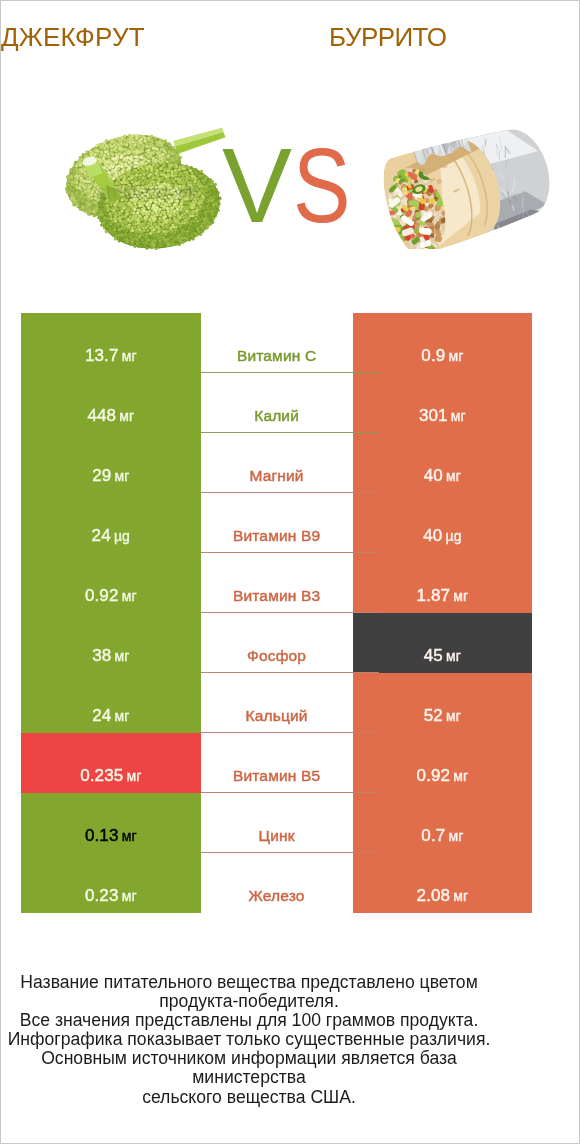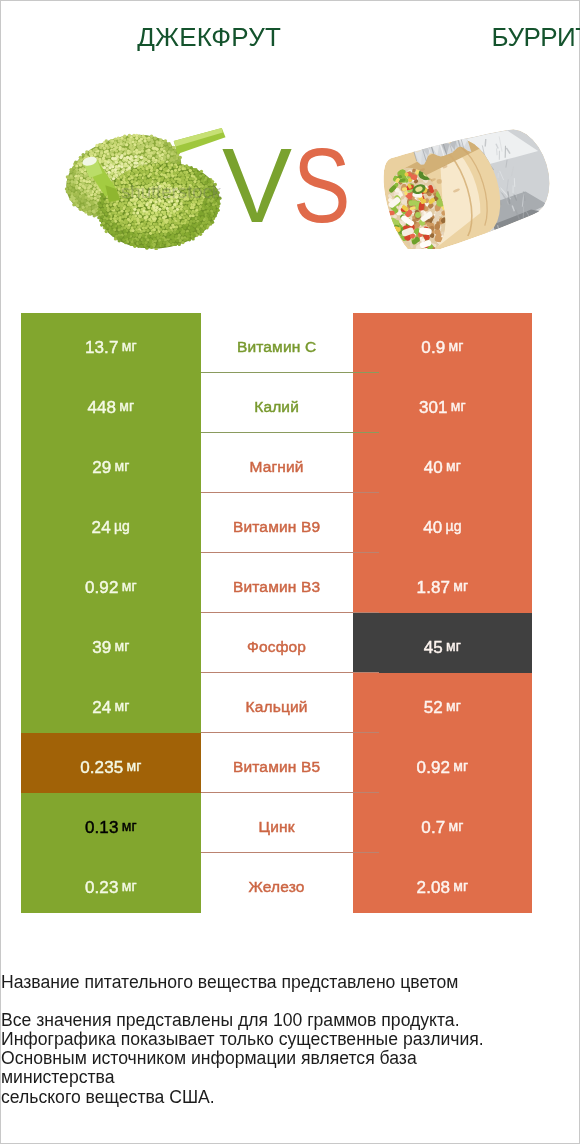--- a/index.html
+++ b/index.html
@@ -2,44 +2,44 @@
 <html><head>
 <meta charset="utf-8">
 <title>nutrition comparison</title>
 <style>
   html,body{margin:0;padding:0;}
   body{width:580px;height:1144px;background:#fff;overflow:hidden;
        font-family:"Liberation Sans",sans-serif;-webkit-font-smoothing:antialiased;}
   .page{position:relative;box-sizing:border-box;width:580px;height:1144px;
         border:1px solid #c8c8c8;background:#fff;}
   .hero{position:absolute;left:0;top:0;width:578px;height:300px;}
-  .title{position:absolute;top:21px;font-size:26px;font-weight:400;color:#14532d;text-align:right;
-         letter-spacing:0.2px;white-space:nowrap;margin-left:28px;}
+  .title{position:absolute;top:21px;font-size:26px;font-weight:400;color:#a16207;text-align:left;
+         letter-spacing:0.2px;white-space:nowrap;}
   .t-left{left:0;width:252px;}
   .t-right{left:328px;width:252px;letter-spacing:-0.55px;}
   .vs{position:absolute;left:221px;top:132px;font-size:105px;line-height:1;font-weight:400;letter-spacing:-2px;}
   .vs span{display:inline-block;}
   .vs span:last-child{transform:scaleX(0.82);transform-origin:left center;margin-left:3px;}
   .photo{position:absolute;}
   .photo-left{left:59px;top:127px;width:172px;height:122px;}
   .photo-right{left:354.6px;top:108.4px;width:194px;height:139.6px;}
-  .wm{position:absolute;left:96px;top:180px;width:124px;text-align:right;
+  .wm{position:absolute;left:96px;top:180px;width:124px;text-align:left;
       font-size:19px;font-weight:400;color:rgba(110,110,105,0.30);letter-spacing:-0.2px;
       pointer-events:none;}
   .table{position:absolute;left:20px;top:312px;width:538px;}
   .row{display:flex;height:60px;position:relative;}
-  .cell{display:flex;align-items:flex-start;justify-content:center;box-sizing:border-box;padding-top:25px;}
+  .cell{display:flex;align-items:center;justify-content:center;box-sizing:border-box;padding-top:25px;}
   .c-left{width:179.6px;}
   .c-mid{width:152px;background:#fff;}
   .c-right{width:179.6px;}
   .val{font-size:17px;font-weight:400;letter-spacing:0.1px;-webkit-text-stroke:0.45px currentColor;}
   .unit{font-size:14px;font-weight:400;margin-left:3.2px;letter-spacing:0.1px;-webkit-text-stroke:0.4px currentColor;}
   .nm{font-size:15.5px;font-weight:400;letter-spacing:0.15px;-webkit-text-stroke:0.45px currentColor;}
   .sep{position:absolute;left:179.6px;width:178.8px;height:1px;bottom:0;}
-  .footer{position:absolute;left:0;top:972px;width:496px;text-align:left;
+  .footer{position:absolute;left:0;top:972px;width:496px;text-align:center;
           font-size:17.6px;line-height:19.1px;color:#1c1c1c;}
 </style>
 </head>
 <body>
 
 <div class="page">
 
   <div class="hero">
     <div class="title t-left">ДЖЕКФРУТ</div>
     <div class="title t-right">БУРРИТО</div>
@@ -2312,21 +2312,21 @@
           <span class="nm" style="color:#cc6644">Витамин B3</span>
         </div>
         <div class="cell c-right" style="background:#e06e4a;color:#fdf4ef">
           <span class="val">1.87</span>
           <span class="unit">мг</span>
         </div>
         <div class="sep" style="background:#bb8370"></div>
       </div>
       <div class="row">
         <div class="cell c-left" style="background:#82a62e;color:#f4f9e4">
-          <span class="val">39</span>
+          <span class="val">38</span>
           <span class="unit">мг</span>
         </div>
         <div class="cell c-mid">
           <span class="nm" style="color:#cc6644">Фосфор</span>
         </div>
         <div class="cell c-right" style="background:#404040;color:#fdf4ef">
           <span class="val">45</span>
           <span class="unit">мг</span>
         </div>
         <div class="sep" style="background:#bb8370"></div>
@@ -2339,21 +2339,21 @@
         <div class="cell c-mid">
           <span class="nm" style="color:#cc6644">Кальций</span>
         </div>
         <div class="cell c-right" style="background:#e06e4a;color:#fdf4ef">
           <span class="val">52</span>
           <span class="unit">мг</span>
         </div>
         <div class="sep" style="background:#bb8370"></div>
       </div>
       <div class="row">
-        <div class="cell c-left" style="background:#a16207;color:#f4f9e4">
+        <div class="cell c-left" style="background:#ef4444;color:#f4f9e4">
           <span class="val">0.235</span>
           <span class="unit">мг</span>
         </div>
         <div class="cell c-mid">
           <span class="nm" style="color:#cc6644">Витамин B5</span>
         </div>
         <div class="cell c-right" style="background:#e06e4a;color:#fdf4ef">
           <span class="val">0.92</span>
           <span class="unit">мг</span>
         </div>
@@ -2381,14 +2381,14 @@
         <div class="cell c-mid">
           <span class="nm" style="color:#cc6644">Железо</span>
         </div>
         <div class="cell c-right" style="background:#e06e4a;color:#fdf4ef">
           <span class="val">2.08</span>
           <span class="unit">мг</span>
         </div>
       </div>
     </div>
 
-  <div class="footer" id="footer"><span>Название питательного вещества представлено цветом</span><br><br><span>Все значения представлены для 100 граммов продукта.</span><br><span>Инфографика показывает только существенные различия.</span><br><span>Основным источником информации является база министерства</span><br><span>сельского вещества США.</span></div>
+  <div class="footer" id="footer"><span>Название питательного вещества представлено цветом</span><br><span>продукта-победителя.</span><br><span>Все значения представлены для 100 граммов продукта.</span><br><span>Инфографика показывает только существенные различия.</span><br><span>Основным источником информации является база министерства</span><br><span>сельского вещества США.</span></div>
 </div>
 
 </body></html>

